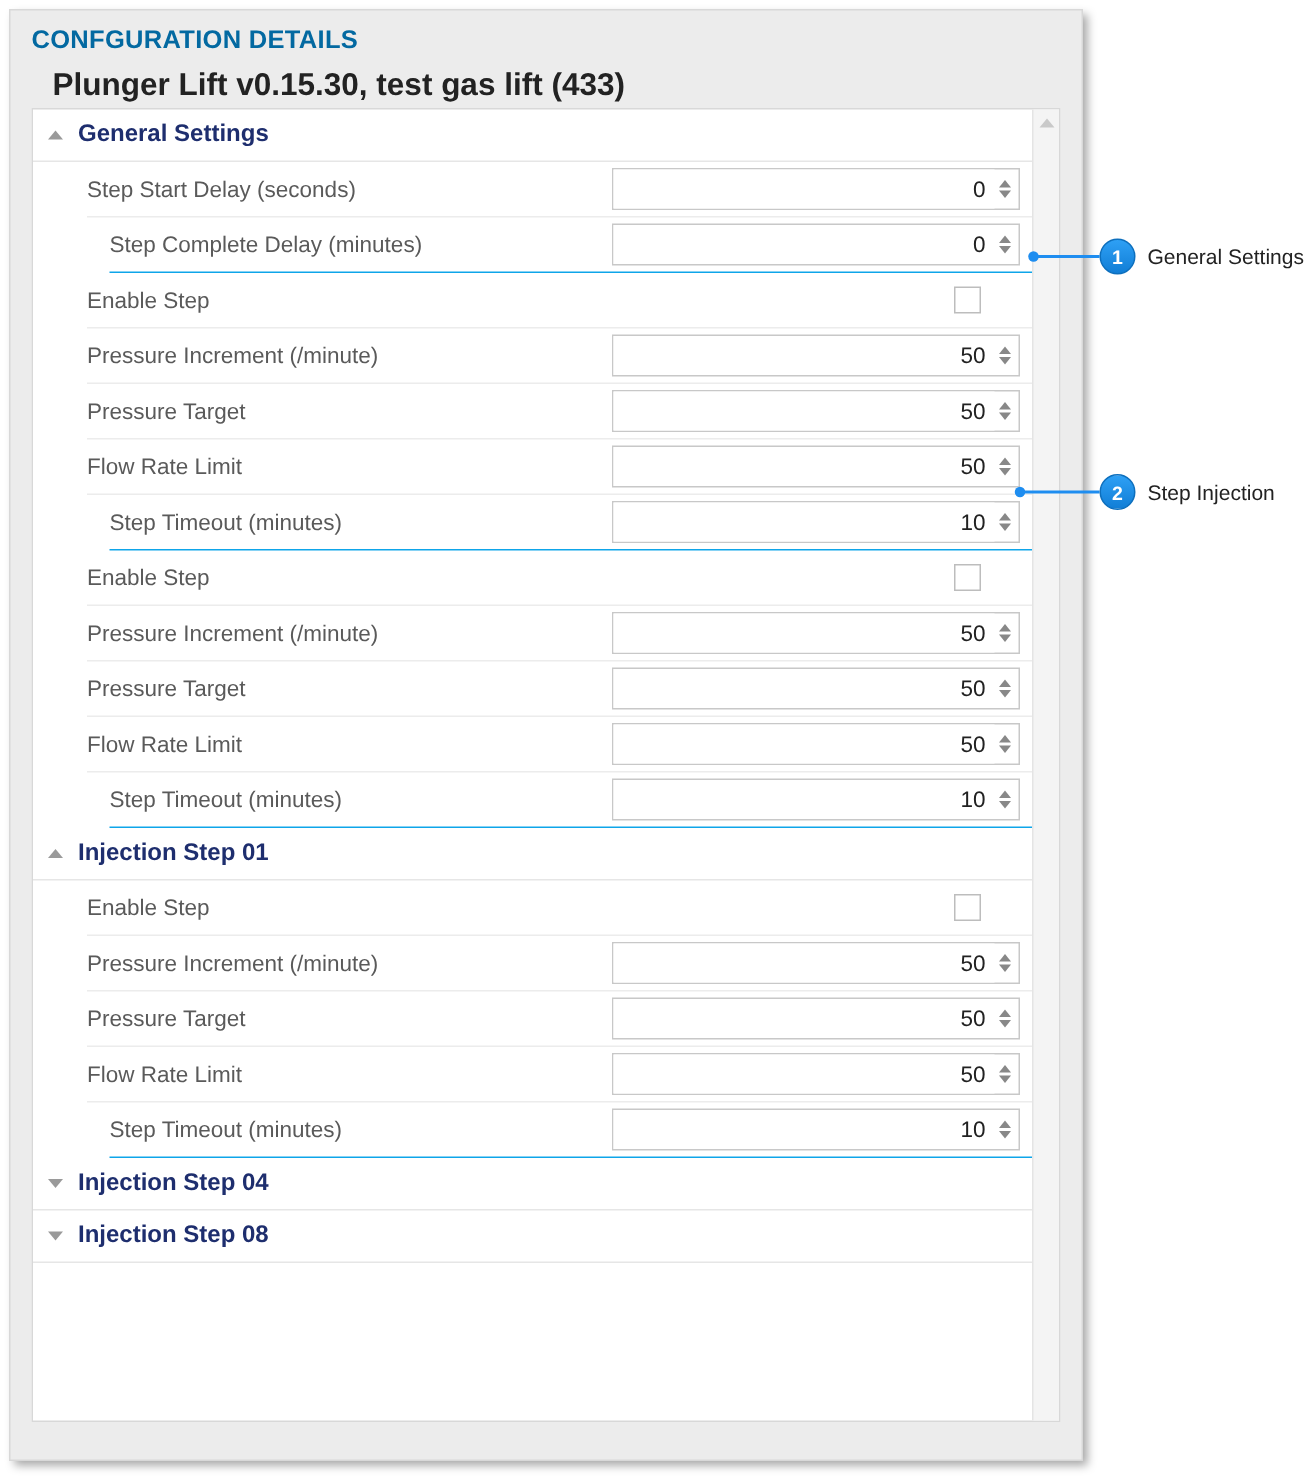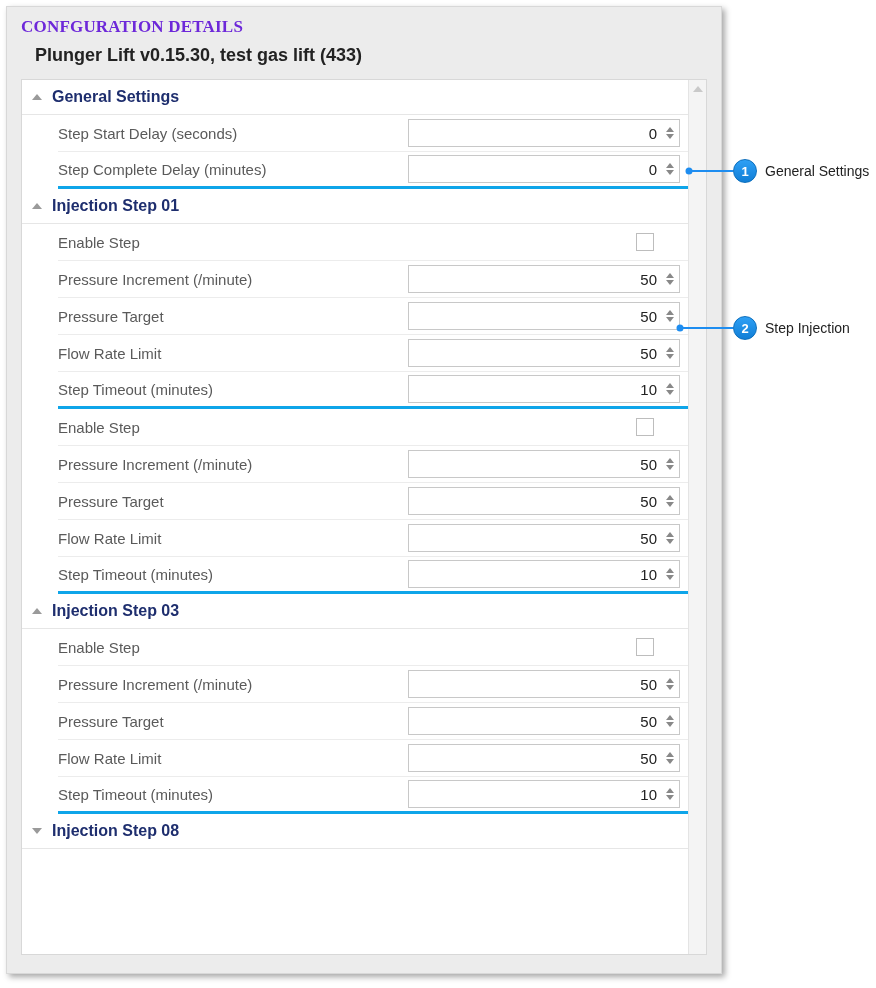--- a/index.html
+++ b/index.html
@@ -18,30 +18,29 @@
     top: 6px;
     width: 716px;
     height: 968px;
     box-shadow: 3px 3px 6px rgba(0,0,0,0.35);
     background: #ececec;
     border: 1px solid #d8d8d8;
   }
   .panel-title {
     font-weight: 700;
     font-size: 17px;
-    color: #6d28d9;
+    color: #0369a1;
     padding: 10px 14px 6px 14px;
     letter-spacing: 0.2px;
-    font-family: Liberation Serif, serif;
   }
   .panel-subtitle {
     font-weight: 700;
-    font-size: 18px;
+    font-size: 21px;
     color: #222;
-    padding: 2px 14px 13px 28px;
+    padding: 2px 14px 3px 28px;
   }
   .sections {
     position: relative;
     margin: 0 14px 14px 14px;
     background: #fff;
     border: 1px solid #d8d8d8;
     height: 876px;
   }
   .scroll-gutter {
     position: absolute;
@@ -88,21 +87,21 @@
   .section-body {
     padding: 0 0 0 36px;
   }
   .row {
     display: flex;
     align-items: center;
     border-bottom: 1px solid #ececec;
     min-height: 37px;
     gap: 24px;
   }
-  .row:last-child { border-bottom: 3px solid #0ea5e9; }
+  .row:last-child { border-bottom: 1px solid #0ea5e9; margin-left: 15px; }
   .row-label {
     flex: 1 1 auto;
     font-size: 15px;
     color: #5a5a5a;
     padding: 6px 0;
   }
   .row-control {
     width: 280px;
     padding: 3px 8px 3px 0;
     display: flex;
@@ -223,20 +222,134 @@
               <input value="0" style="">
               <div class="spinbtns">
                   <div class="spin-up"></div>
                   <div class="spin-down"></div>
                 </div>
             </div>
           </div>
         </div>
       </div>
 
+      <div class="section-body">
+        <div class="row">
+          <div class="row-label">Enable Step</div>
+          <div class="row-control">
+              <div class="checkbox"></div>
+            </div>
+        </div>
+        <div class="row">
+          <div class="row-label">Pressure Increment (/minute)</div>
+          <div class="row-control">
+              <div class="spinner">
+                <input value="50" style="">
+                <div class="spinbtns">
+                  <div class="spin-up"></div>
+                  <div class="spin-down"></div>
+                </div>
+              </div>
+            </div>
+        </div>
+        <div class="row">
+          <div class="row-label">Pressure Target</div>
+          <div class="row-control">
+              <div class="spinner">
+                <input value="50" style="">
+                <div class="spinbtns">
+                  <div class="spin-up"></div>
+                  <div class="spin-down"></div>
+                </div>
+              </div>
+            </div>
+        </div>
+        <div class="row">
+          <div class="row-label">Flow Rate Limit</div>
+          <div class="row-control">
+              <div class="spinner">
+                <input value="50" style="">
+                <div class="spinbtns">
+                  <div class="spin-up"></div>
+                  <div class="spin-down"></div>
+                </div>
+              </div>
+            </div>
+        </div>
+        <div class="row">
+          <div class="row-label">Step Timeout (minutes)</div>
+          <div class="row-control">
+              <div class="spinner">
+                <input value="10" style="">
+                <div class="spinbtns">
+                  <div class="spin-up"></div>
+                  <div class="spin-down"></div>
+                </div>
+              </div>
+            </div>
+        </div>
+      </div>
+
+      <div class="section-body">
+        <div class="row">
+          <div class="row-label">Enable Step</div>
+          <div class="row-control">
+              <div class="checkbox"></div>
+            </div>
+        </div>
+        <div class="row">
+          <div class="row-label">Pressure Increment (/minute)</div>
+          <div class="row-control">
+              <div class="spinner">
+                <input value="50" style="">
+                <div class="spinbtns">
+                  <div class="spin-up"></div>
+                  <div class="spin-down"></div>
+                </div>
+              </div>
+            </div>
+        </div>
+        <div class="row">
+          <div class="row-label">Pressure Target</div>
+          <div class="row-control">
+              <div class="spinner">
+                <input value="50" style="">
+                <div class="spinbtns">
+                  <div class="spin-up"></div>
+                  <div class="spin-down"></div>
+                </div>
+              </div>
+            </div>
+        </div>
+        <div class="row">
+          <div class="row-label">Flow Rate Limit</div>
+          <div class="row-control">
+              <div class="spinner">
+                <input value="50" style="">
+                <div class="spinbtns">
+                  <div class="spin-up"></div>
+                  <div class="spin-down"></div>
+                </div>
+              </div>
+            </div>
+        </div>
+        <div class="row">
+          <div class="row-label">Step Timeout (minutes)</div>
+          <div class="row-control">
+              <div class="spinner">
+                <input value="10" style="">
+                <div class="spinbtns">
+                  <div class="spin-up"></div>
+                  <div class="spin-down"></div>
+                </div>
+              </div>
+            </div>
+        </div>
+      </div>
+
       <div class="section-header">
         <span class="caret"></span>
         <span class="label">Injection Step 01</span>
       </div>
       <div class="section-body">
         <div class="row">
           <div class="row-label">Enable Step</div>
           <div class="row-control">
               <div class="checkbox"></div>
             </div>
@@ -284,138 +397,24 @@
                 <input value="10" style="">
                 <div class="spinbtns">
                   <div class="spin-up"></div>
                   <div class="spin-down"></div>
                 </div>
               </div>
             </div>
         </div>
       </div>
 
-      <div class="section-body">
-        <div class="row">
-          <div class="row-label">Enable Step</div>
-          <div class="row-control">
-              <div class="checkbox"></div>
-            </div>
-        </div>
-        <div class="row">
-          <div class="row-label">Pressure Increment (/minute)</div>
-          <div class="row-control">
-              <div class="spinner">
-                <input value="50" style="">
-                <div class="spinbtns">
-                  <div class="spin-up"></div>
-                  <div class="spin-down"></div>
-                </div>
-              </div>
-            </div>
-        </div>
-        <div class="row">
-          <div class="row-label">Pressure Target</div>
-          <div class="row-control">
-              <div class="spinner">
-                <input value="50" style="">
-                <div class="spinbtns">
-                  <div class="spin-up"></div>
-                  <div class="spin-down"></div>
-                </div>
-              </div>
-            </div>
-        </div>
-        <div class="row">
-          <div class="row-label">Flow Rate Limit</div>
-          <div class="row-control">
-              <div class="spinner">
-                <input value="50" style="">
-                <div class="spinbtns">
-                  <div class="spin-up"></div>
-                  <div class="spin-down"></div>
-                </div>
-              </div>
-            </div>
-        </div>
-        <div class="row">
-          <div class="row-label">Step Timeout (minutes)</div>
-          <div class="row-control">
-              <div class="spinner">
-                <input value="10" style="">
-                <div class="spinbtns">
-                  <div class="spin-up"></div>
-                  <div class="spin-down"></div>
-                </div>
-              </div>
-            </div>
-        </div>
-      </div>
-
-      <div class="section-header">
+      <div class="section-header collapsed">
         <span class="caret"></span>
-        <span class="label">Injection Step 03</span>
-      </div>
-      <div class="section-body">
-        <div class="row">
-          <div class="row-label">Enable Step</div>
-          <div class="row-control">
-              <div class="checkbox"></div>
-            </div>
-        </div>
-        <div class="row">
-          <div class="row-label">Pressure Increment (/minute)</div>
-          <div class="row-control">
-              <div class="spinner">
-                <input value="50" style="">
-                <div class="spinbtns">
-                  <div class="spin-up"></div>
-                  <div class="spin-down"></div>
-                </div>
-              </div>
-            </div>
-        </div>
-        <div class="row">
-          <div class="row-label">Pressure Target</div>
-          <div class="row-control">
-              <div class="spinner">
-                <input value="50" style="">
-                <div class="spinbtns">
-                  <div class="spin-up"></div>
-                  <div class="spin-down"></div>
-                </div>
-              </div>
-            </div>
-        </div>
-        <div class="row">
-          <div class="row-label">Flow Rate Limit</div>
-          <div class="row-control">
-              <div class="spinner">
-                <input value="50" style="">
-                <div class="spinbtns">
-                  <div class="spin-up"></div>
-                  <div class="spin-down"></div>
-                </div>
-              </div>
-            </div>
-        </div>
-        <div class="row">
-          <div class="row-label">Step Timeout (minutes)</div>
-          <div class="row-control">
-              <div class="spinner">
-                <input value="10" style="">
-                <div class="spinbtns">
-                  <div class="spin-up"></div>
-                  <div class="spin-down"></div>
-                </div>
-              </div>
-            </div>
-        </div>
-      </div>
-
+        <span class="label">Injection Step 04</span>
+      </div>
 
       <div class="section-header collapsed">
         <span class="caret"></span>
         <span class="label">Injection Step 08</span>
       </div>
 
     </div>
   </div>
 </div>
 

